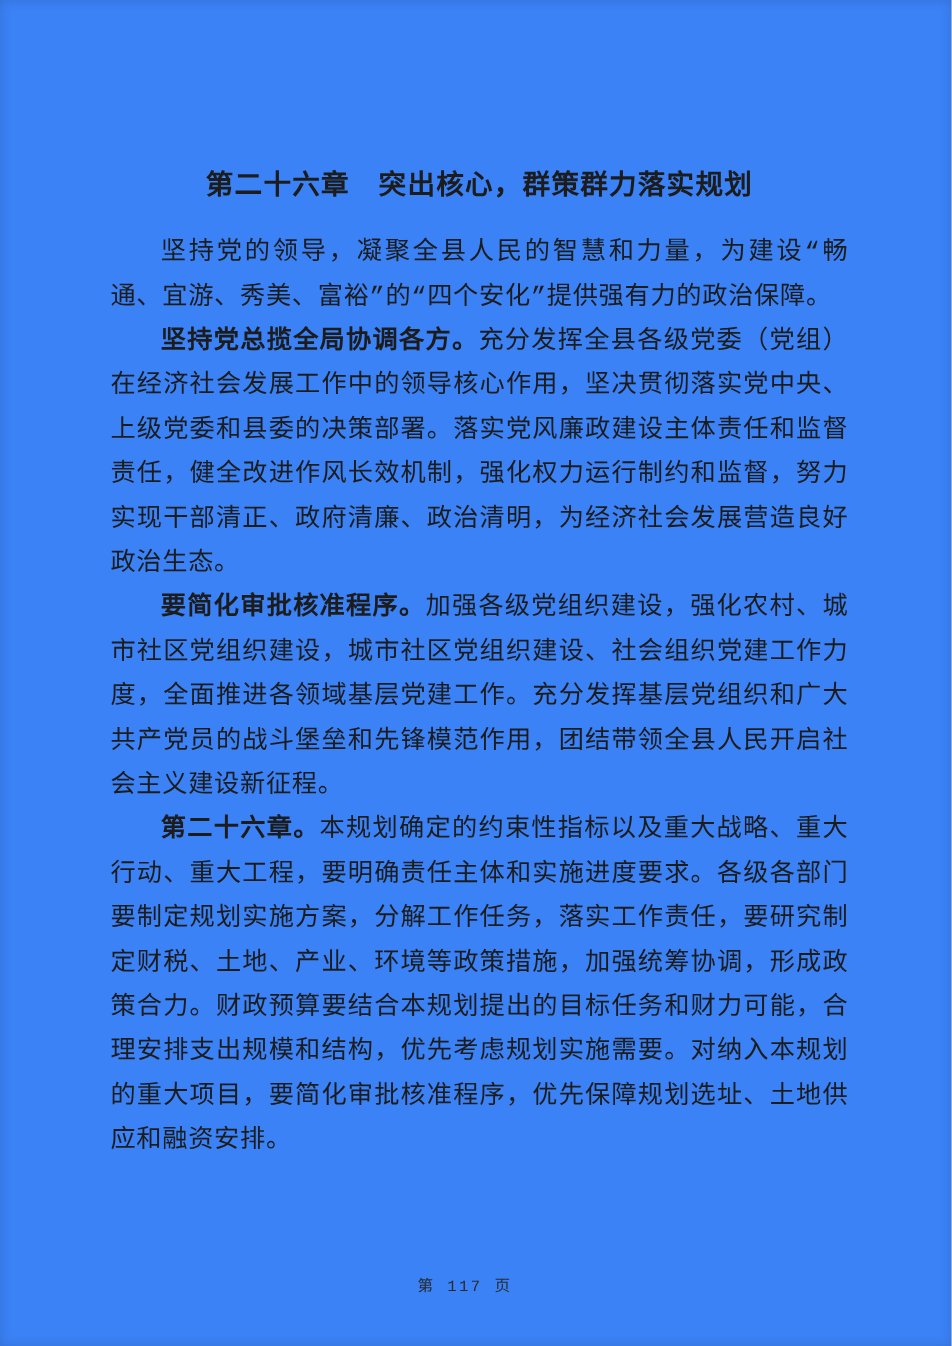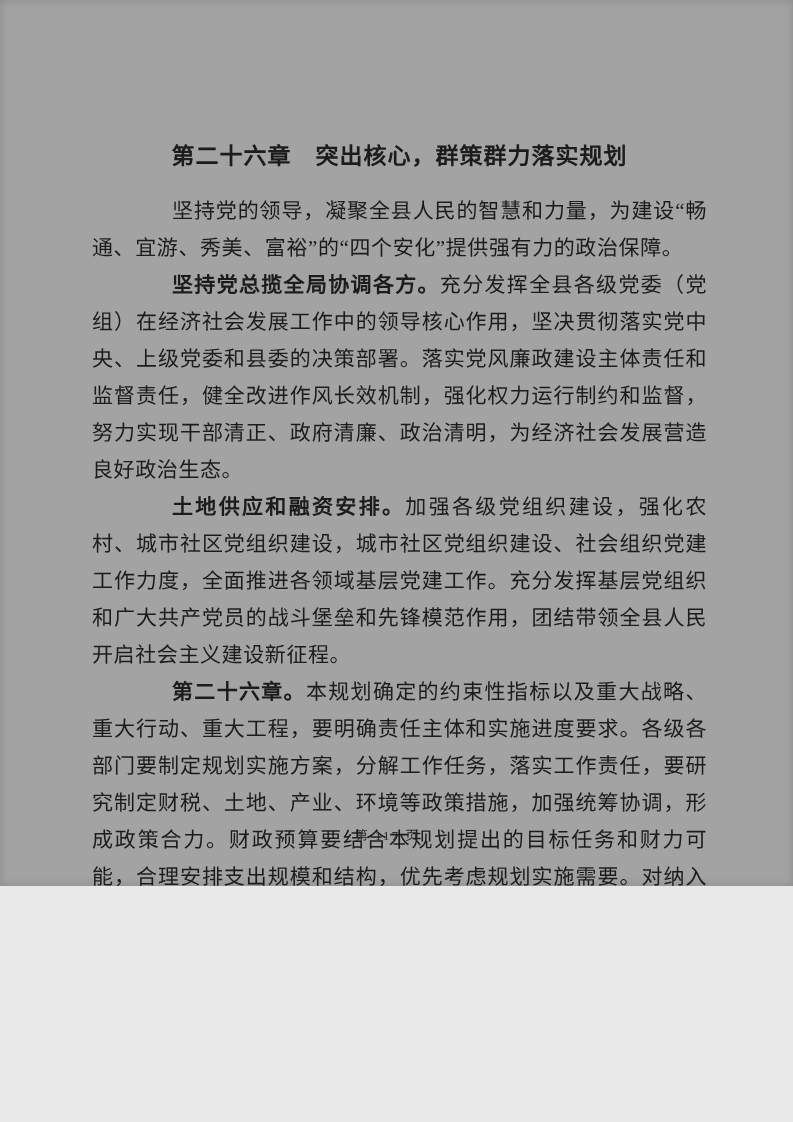--- a/index.html
+++ b/index.html
@@ -3,26 +3,26 @@
 <meta charset="utf-8">
 <style>
   html, body {
     margin: 0;
     padding: 0;
     background: #e9e9e9;
   }
   .page {
     position: relative;
     width: 793px;
-    height: 886px;
+    height: 1122px;
     margin: 0 auto;
-    background: #a3a3a3;
+    background: #3b82f6;
     box-shadow: inset 0 0 10px rgba(0,0,0,0.15);
     overflow: hidden;
-    font-family: Liberation Serif, serif;
+    font-family: Liberation Mono, monospace;
     color: #1c1c1c;
   }
   .content {
     position: absolute;
     left: 92px;
     right: 86px;
     top: 138px;
   }
   .doc-title {
     margin: 0 0 18px 0;
@@ -36,21 +36,20 @@
     margin: 0;
     font-size: 21px;
     line-height: 37px;
     text-indent: 2em;
     text-align: justify;
     text-justify: inter-ideograph;
     letter-spacing: 0.6px;
   }
   .para .lead {
     font-weight: 700;
-    margin-left: 38px;
   }
   .footer {
     position: absolute;
     left: 0;
     right: 18px;
     bottom: 42px;
     text-align: center;
     font-size: 13px;
     color: #2a2a2a;
     letter-spacing: 2px;
@@ -61,20 +60,20 @@
 
 <div class="page">
   <div class="content">
 
     <h1 class="doc-title">第二十六章　突出核心，群策群力落实规划</h1>
 
     <p class="para"><b class="lead"></b><span>坚持党的领导，凝聚全县人民的智慧和力量，为建设“畅通、宜游、秀美、富裕”的“四个安化”提供强有力的政治保障。</span></p>
 
     <p class="para"><b class="lead">坚持党总揽全局协调各方。</b><span>充分发挥全县各级党委（党组）在经济社会发展工作中的领导核心作用，坚决贯彻落实党中央、上级党委和县委的决策部署。落实党风廉政建设主体责任和监督责任，健全改进作风长效机制，强化权力运行制约和监督，努力实现干部清正、政府清廉、政治清明，为经济社会发展营造良好政治生态。</span></p>
 
-    <p class="para"><b class="lead">土地供应和融资安排。</b><span>加强各级党组织建设，强化农村、城市社区党组织建设，城市社区党组织建设、社会组织党建工作力度，全面推进各领域基层党建工作。充分发挥基层党组织和广大共产党员的战斗堡垒和先锋模范作用，团结带领全县人民开启社会主义建设新征程。</span></p>
+    <p class="para"><b class="lead">要简化审批核准程序。</b><span>加强各级党组织建设，强化农村、城市社区党组织建设，城市社区党组织建设、社会组织党建工作力度，全面推进各领域基层党建工作。充分发挥基层党组织和广大共产党员的战斗堡垒和先锋模范作用，团结带领全县人民开启社会主义建设新征程。</span></p>
 
     <p class="para"><b class="lead">第二十六章。</b><span>本规划确定的约束性指标以及重大战略、重大行动、重大工程，要明确责任主体和实施进度要求。各级各部门要制定规划实施方案，分解工作任务，落实工作责任，要研究制定财税、土地、产业、环境等政策措施，加强统筹协调，形成政策合力。财政预算要结合本规划提出的目标任务和财力可能，合理安排支出规模和结构，优先考虑规划实施需要。对纳入本规划的重大项目，要简化审批核准程序，优先保障规划选址、土地供应和融资安排。</span></p>
 
   </div>
 
   <div class="footer">第 117 页</div>
 </div>
 
 </body></html>

